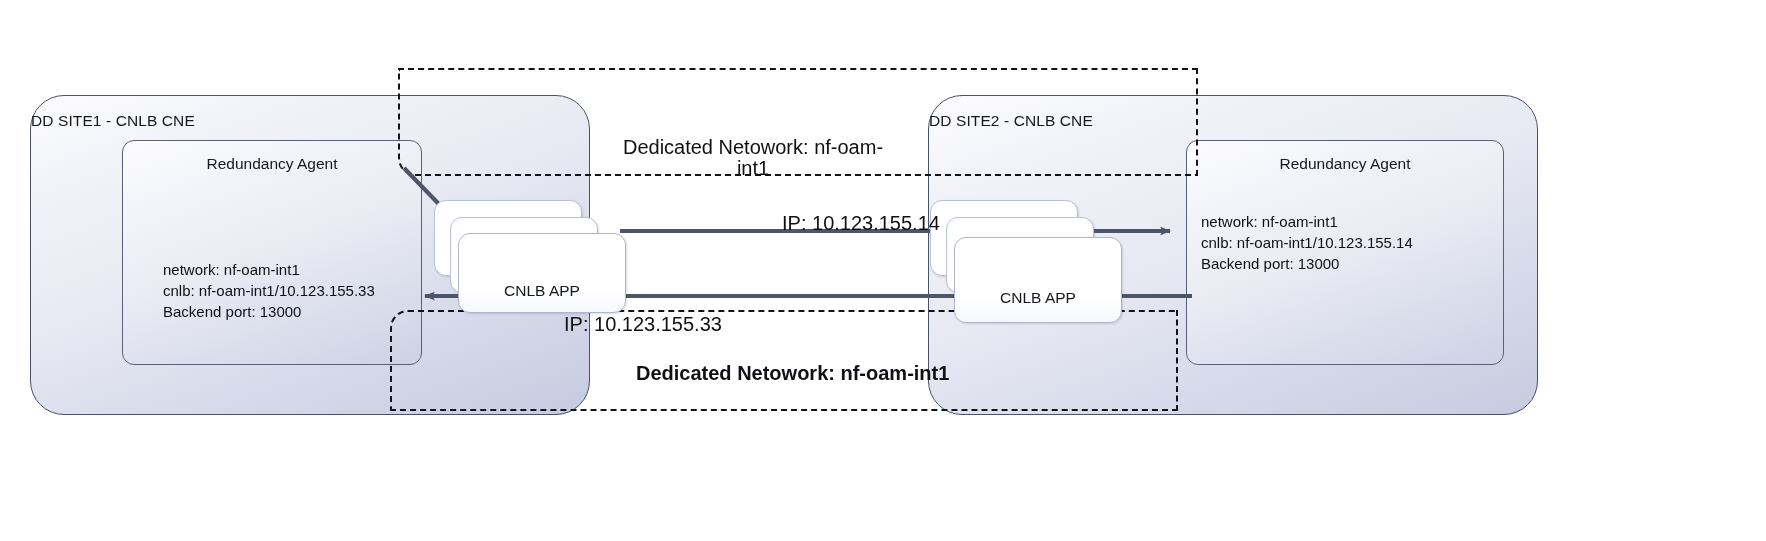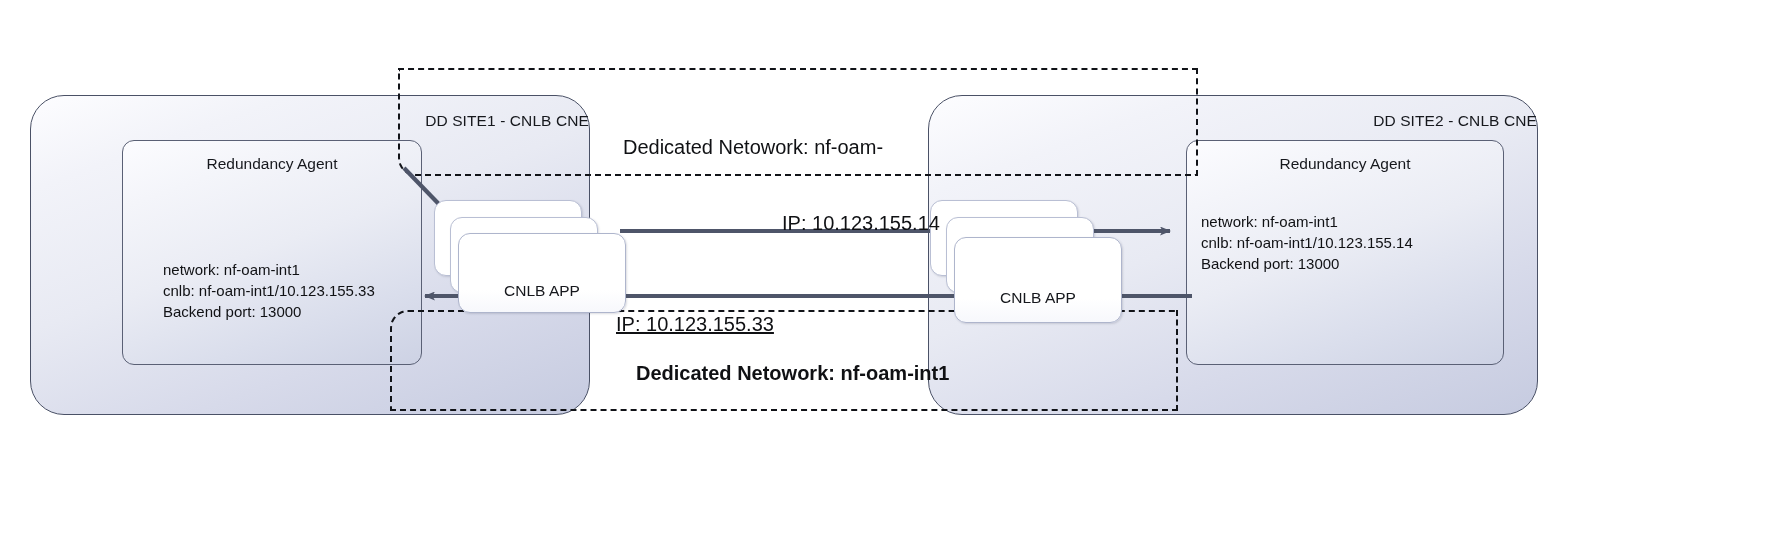--- a/index.html
+++ b/index.html
@@ -13,21 +13,21 @@
   
   .site{
     position:absolute;
     border:1.6px solid #4a5166;
     border-radius:34px;
     background:linear-gradient(160deg,#fdfdff 0%,#f2f3f9 18%,#e8eaf3 45%,#d7daea 72%,#c6cbe0 100%);
     box-sizing:border-box;
   }
   .site-title{
     position:absolute;left:0;right:0;top:16px;
-    text-align:right;
+    text-align:left;
     font-size:15.5px;color:#16181d;letter-spacing:.1px;
     white-space:nowrap;
   }
 
   
   .agent{
     position:absolute;
     border:1.4px solid #5a6075;
     border-radius:12px;
     background:linear-gradient(160deg,#fcfcff 0%,#f4f5fa 20%,#eaecf4 48%,#dadeec 76%,#cdd2e4 100%);
@@ -145,27 +145,28 @@
   <div class="stack" style="left:930px;top:200px;width:200px;height:130px;">
     <div class="card" style="left:0px;top:0px;width:148px;height:76px;"></div>
     <div class="card" style="left:16px;top:17px;width:148px;height:76px;"></div>
     <div class="card front" style="left:24px;top:37px;width:168px;height:86px;">
       <div class="card-label">CNLB APP</div>
     </div>
   </div>
 
   <div class="lbl center" style="left:618px;top:137px;width:270px;">
     <div>Dedicated Netowork: nf-oam-</div>
+    <div>int1</div>
   </div>
 
   <div class="lbl" style="left:782px;top:213px;">
     <span>IP: 10.123.155.14</span>
   </div>
 
-  <div class="lbl" style="left:616px;top:314px;text-decoration:underline;">
+  <div class="lbl" style="left:564px;top:314px;">
     <span>IP: 10.123.155.33</span>
   </div>
 
   <div class="lbl" style="left:636px;top:363px;font-weight:bold;">
     <span>Dedicated Netowork: nf-oam-int1</span>
   </div>
 
 </div>
 
 </body></html>

